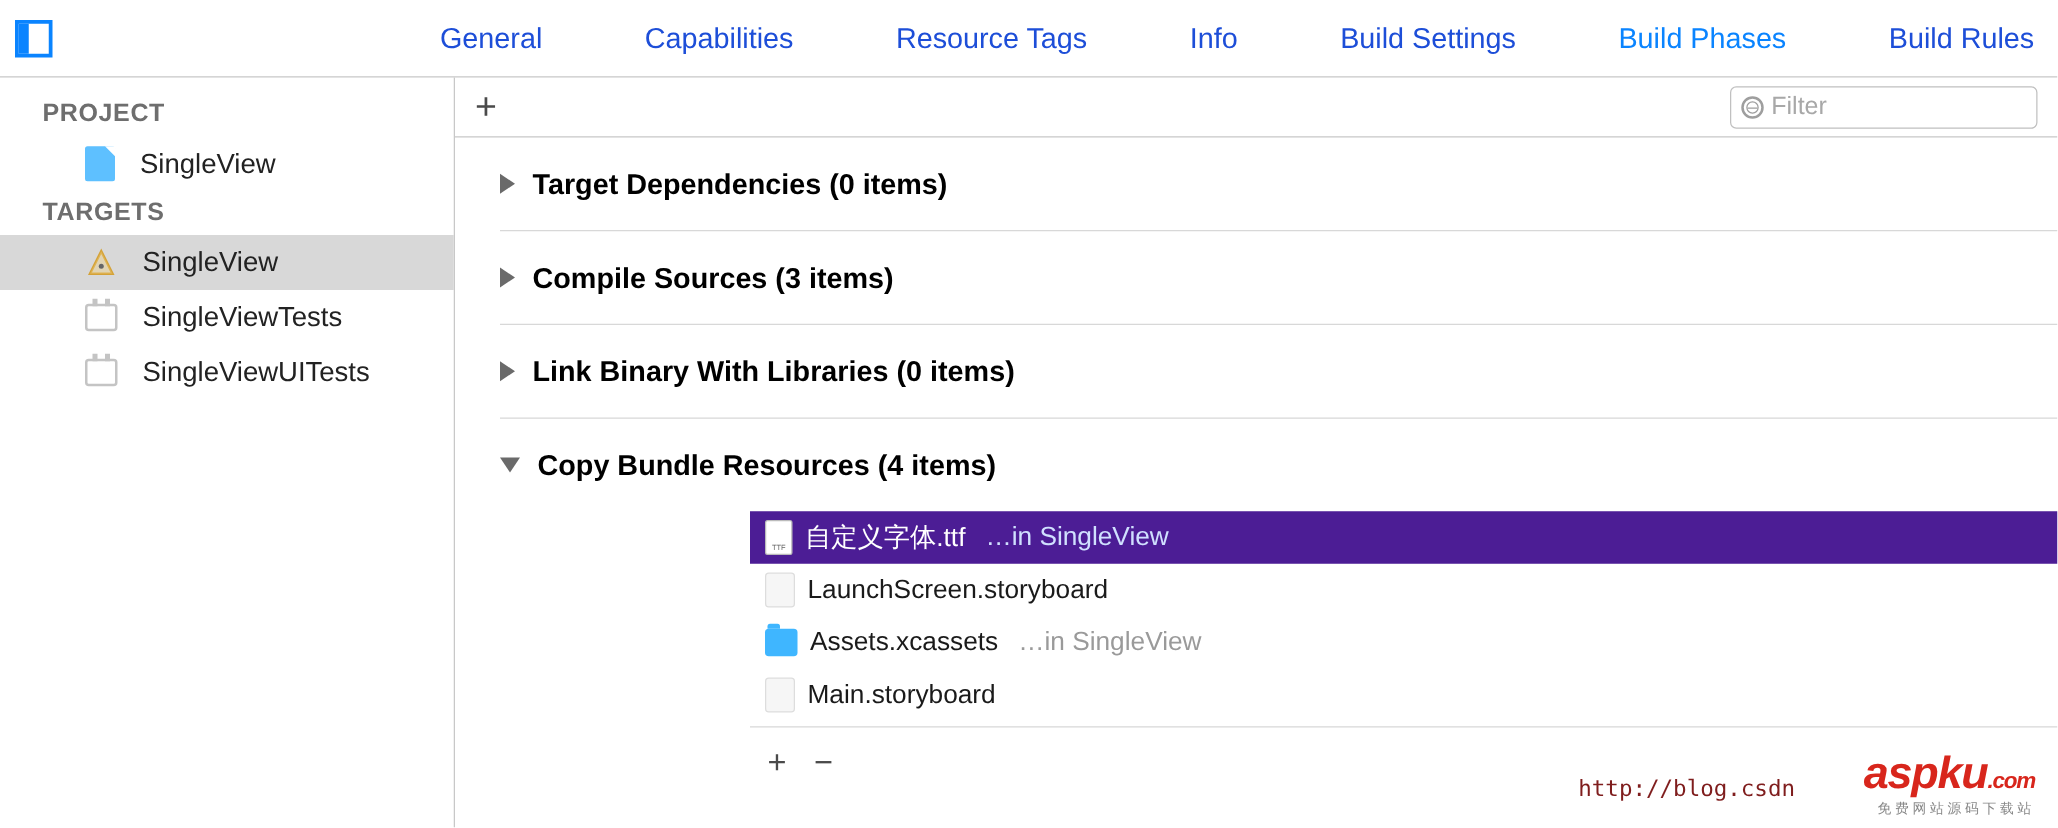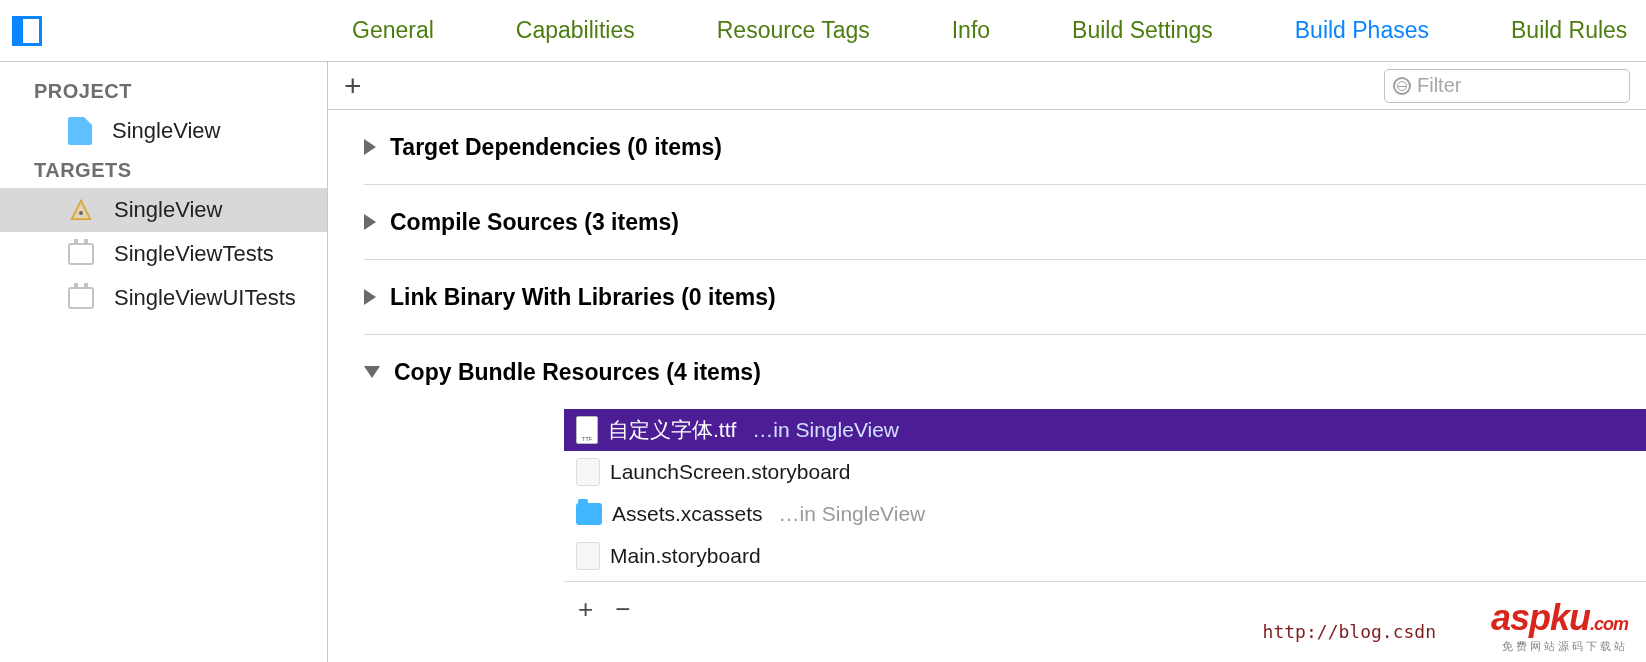--- a/index.html
+++ b/index.html
@@ -1,24 +1,24 @@
 <!DOCTYPE html>
 <html><head>
 <meta charset="utf-8">
 <style>
 * { margin:0; padding:0; box-sizing:border-box; font-family:-apple-system,BlinkMacSystemFont,"Helvetica Neue",Arial,sans-serif; }
 body { width:1646px; height:662px; background:#fff; overflow:hidden; font-size:21px; color:#1a1a1a; position:relative; }
 .top-bar { height:62px; border-bottom:1px solid #c8c8c8; display:flex; align-items:center; }
 .panel-toggle { width:30px; height:30px; margin-left:12px; border:3px solid #0a84ff; position:relative; }
 .panel-toggle::before { content:""; position:absolute; left:0; top:0; width:8px; height:100%; background:#0a84ff; }
 .tabs { flex:1; display:flex; justify-content:flex-start; gap:82px; padding-left:310px; }
-.tab { font-size:23px; color:#4d7c0f; cursor:pointer; white-space:nowrap; }
+.tab { font-size:23px; color:#1d4ed8; cursor:pointer; white-space:nowrap; }
 .tab.active { color:#0a84ff; }
 .main { display:flex; height:calc(100% - 62px); }
-.sidebar { width:328px; border-right:1px solid #c8c8c8; padding-top:12px; }
+.sidebar { width:364px; border-right:1px solid #c8c8c8; padding-top:12px; }
 .side-header { font-size:20px; font-weight:600; color:#6e6e6e; letter-spacing:.5px; padding:6px 0 6px 34px; }
 .side-item { display:flex; align-items:center; height:44px; padding-left:68px; gap:20px; font-size:22px; color:#222; cursor:pointer; }
 .side-item.selected { background:#d8d8d8; }
 .ic-proj { width:24px; height:28px; background:#5ec0ff; border-radius:2px; position:relative; }
 .ic-proj::after { content:""; position:absolute; right:0; top:0; border-style:solid; border-width:0 8px 8px 0; border-color:transparent #fff transparent transparent; }
 .ic-target { width:26px; height:26px; position:relative; }
 .ic-target svg { width:26px; height:26px; }
 .ic-gray { width:26px; height:22px; border:2px solid #c4c4c4; border-radius:3px; position:relative; }
 .ic-gray::before { content:""; position:absolute; top:-6px; left:4px; width:4px; height:6px; background:#c4c4c4; }
 .ic-gray::after { content:""; position:absolute; top:-6px; right:4px; width:4px; height:6px; background:#c4c4c4; }

